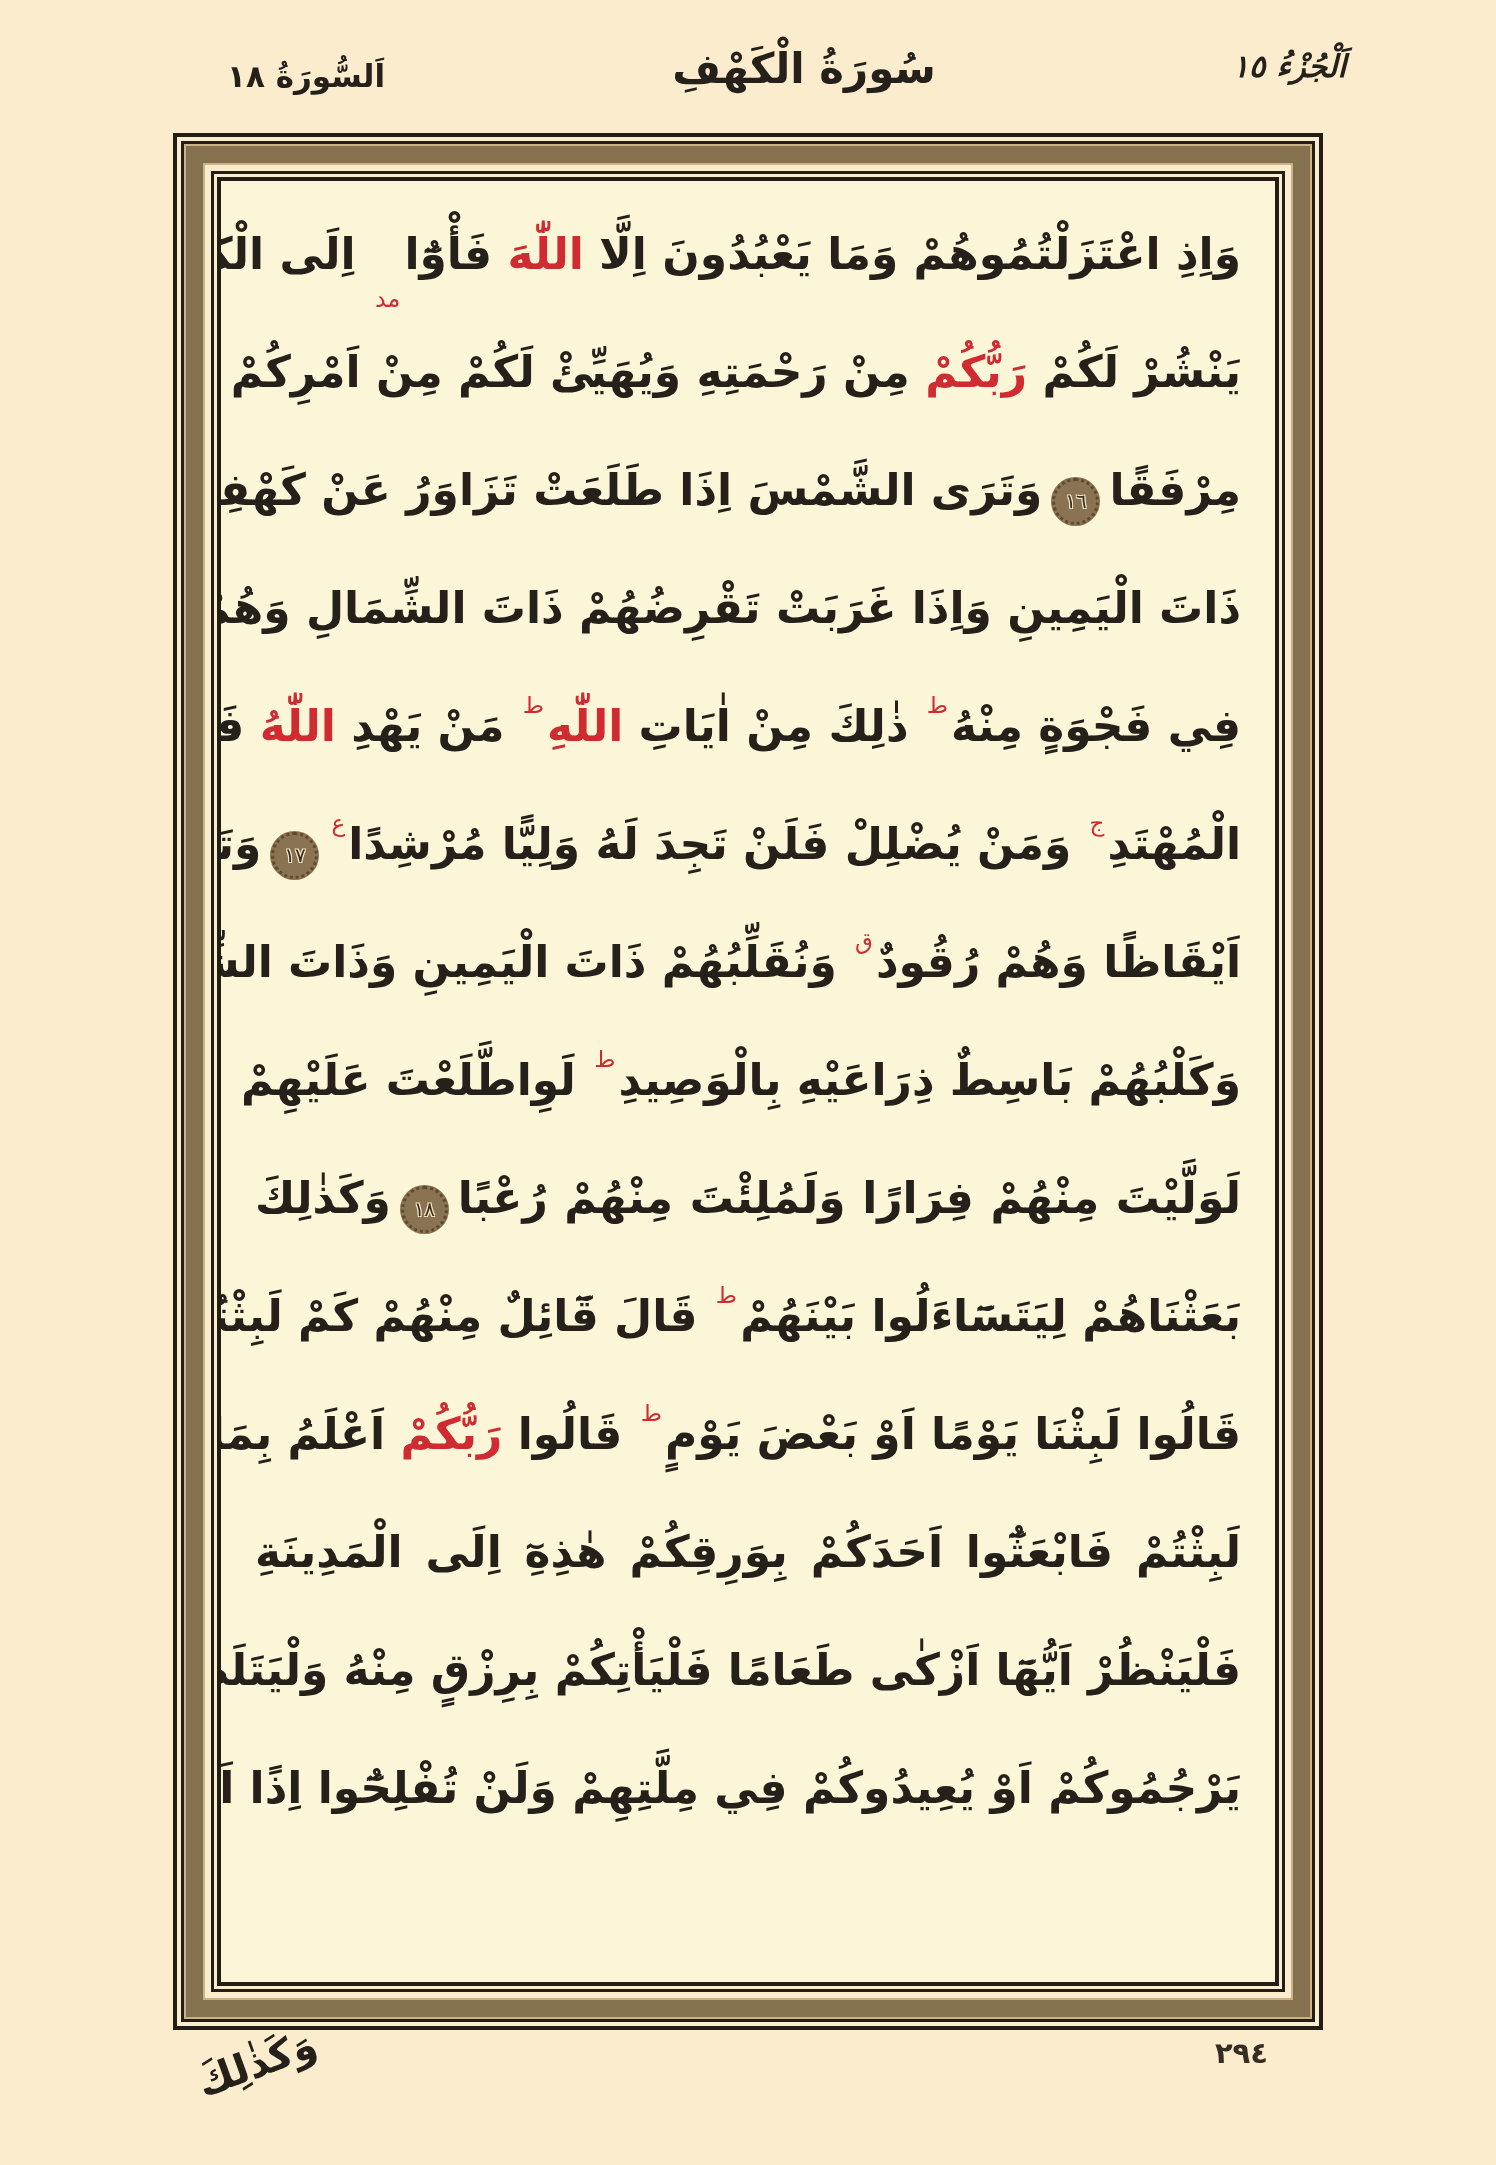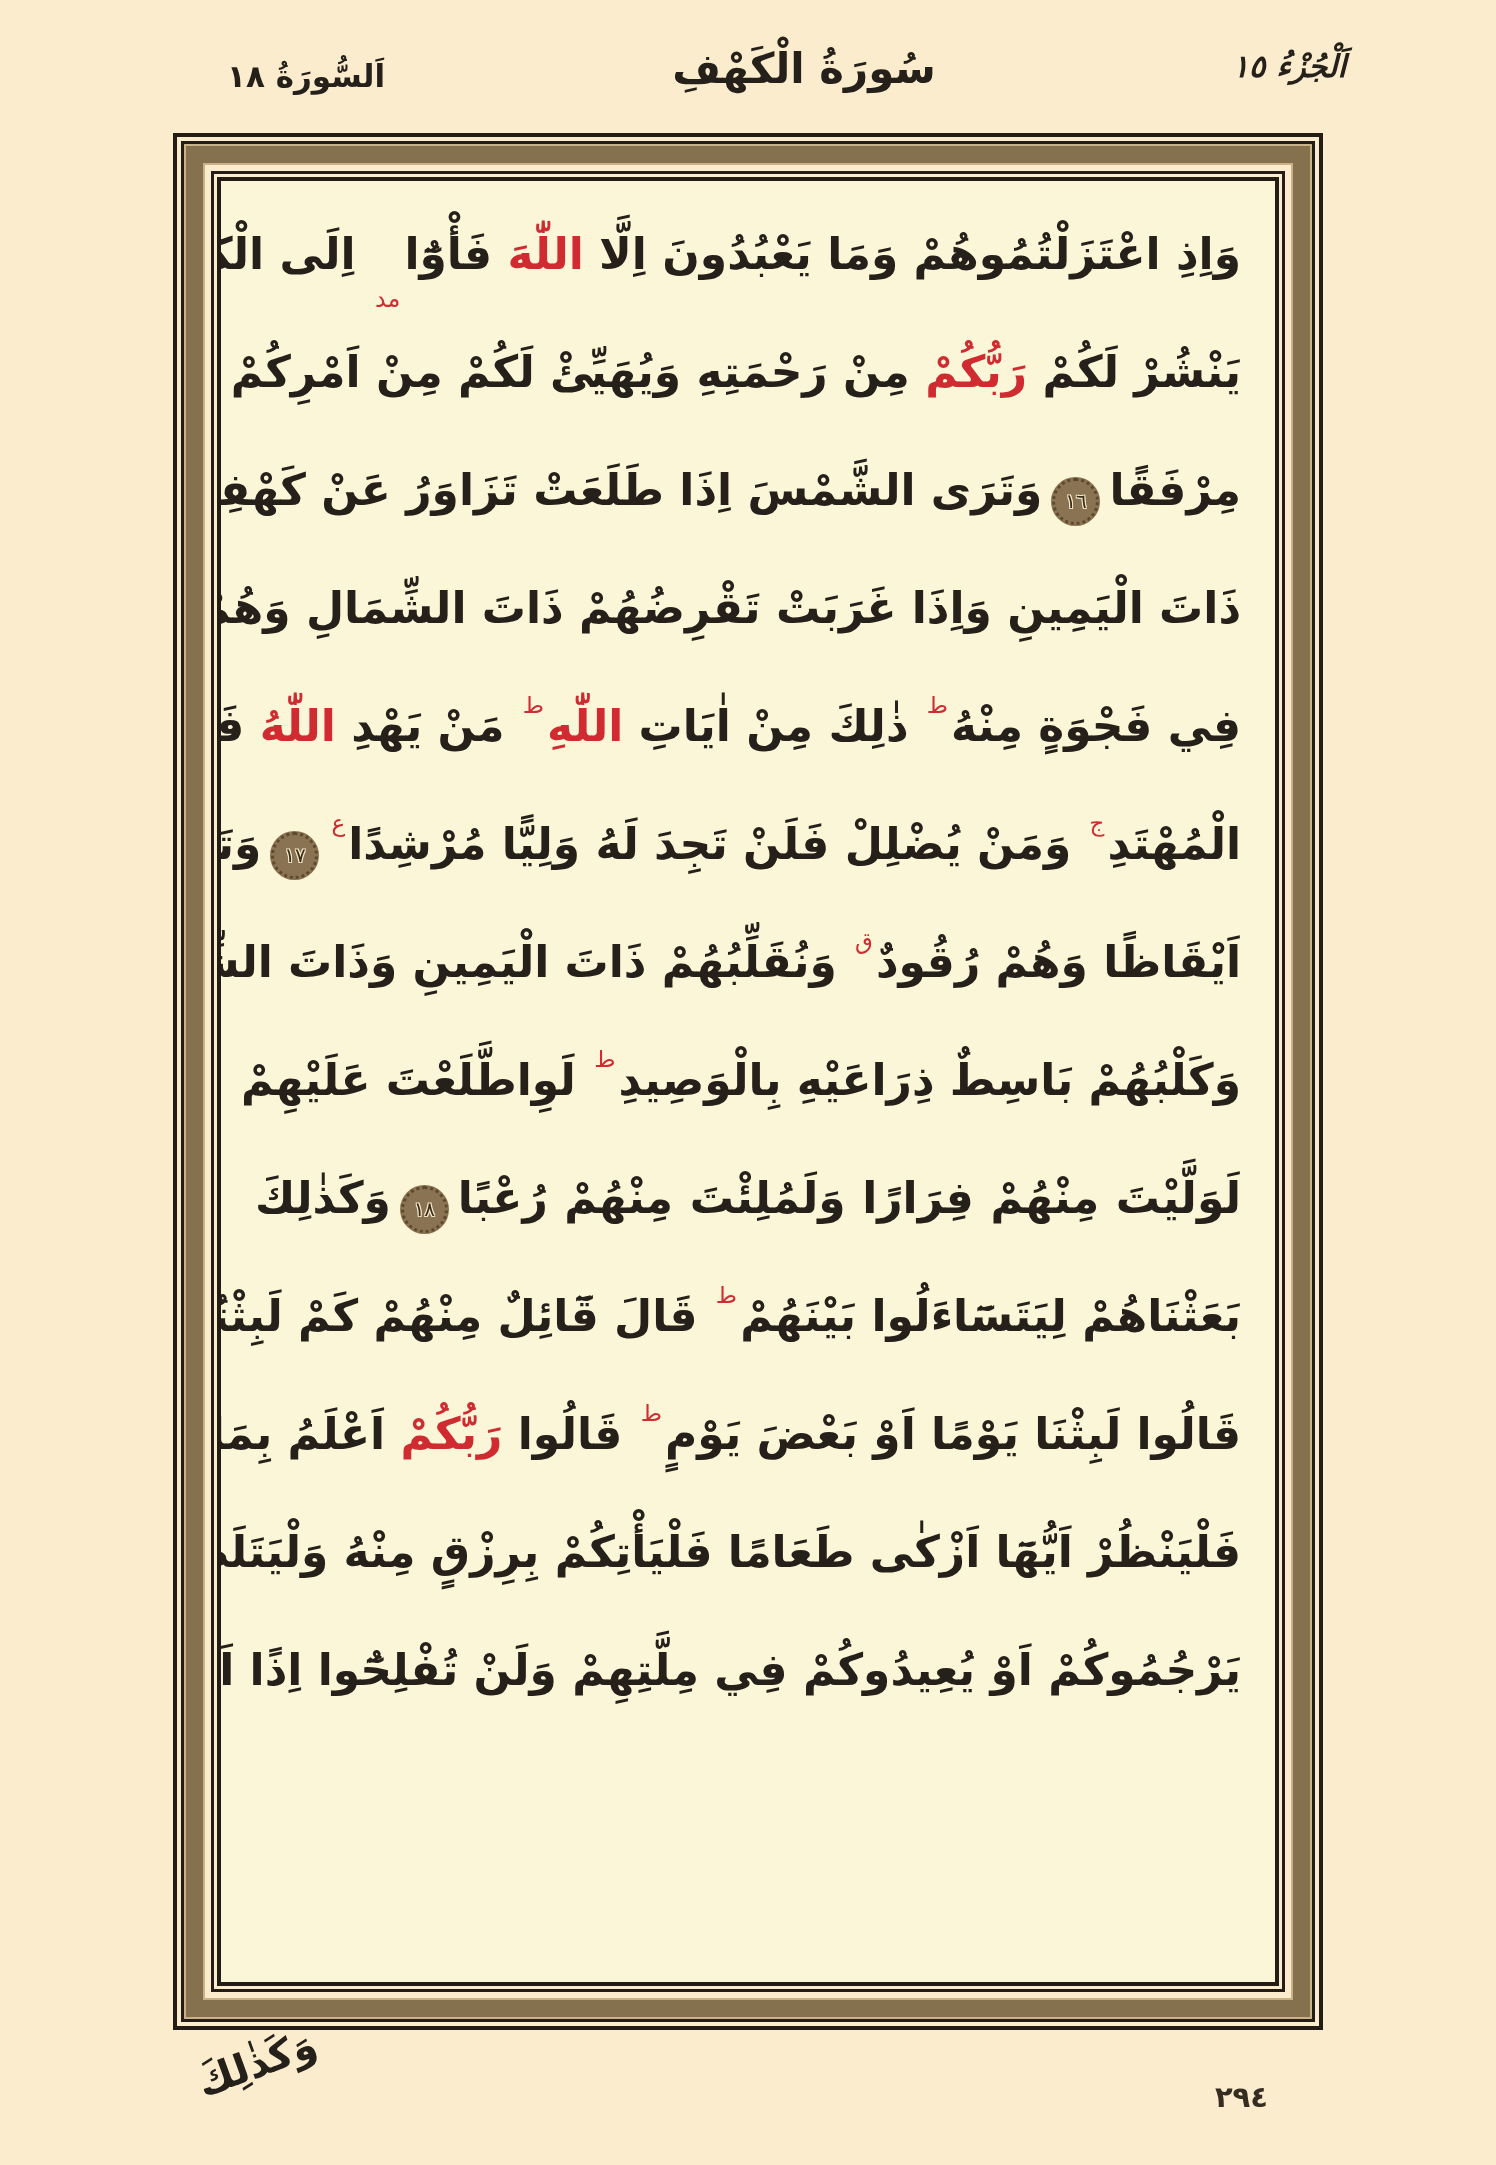--- a/index.html
+++ b/index.html
@@ -110,21 +110,20 @@
     vertical-align:middle;
   }
   
   .page-number{
     position:absolute;
     right:228px;
     top:2036px;
     font-size:29px;
     font-weight:bold;
     color:#352c22;
-    margin-top:44px;
   }
   .catchword{
     position:absolute;
     left:195px;
     top:2040px;
     font-size:40px;
     font-weight:bold;
     color:var(--ink);
     transform:rotate(-20deg);
     transform-origin:center;
@@ -152,20 +151,21 @@
                   <div class="qline"><span class="plain">يَنْشُرْ لَكُمْ </span><span class="red">رَبُّكُمْ</span><span class="plain"> مِنْ رَحْمَتِهِ وَيُهَيِّئْ لَكُمْ مِنْ اَمْرِكُمْ</span></div>
                   <div class="qline"><span class="plain">مِرْفَقًا</span><span class="verse">١٦</span><span class="plain">وَتَرَى الشَّمْسَ اِذَا طَلَعَتْ تَزَاوَرُ عَنْ كَهْفِهِمْ</span></div>
                   <div class="qline"><span class="plain">ذَاتَ الْيَمِينِ وَاِذَا غَرَبَتْ تَقْرِضُهُمْ ذَاتَ الشِّمَالِ وَهُمْ</span></div>
                   <div class="qline"><span class="plain">فِي فَجْوَةٍ مِنْهُ</span><span class="mark">ط</span><span class="plain"> ذٰلِكَ مِنْ اٰيَاتِ </span><span class="red">اللّٰهِ</span><span class="mark">ط</span><span class="plain"> مَنْ يَهْدِ </span><span class="red">اللّٰهُ</span><span class="plain"> فَهُوَ</span></div>
                   <div class="qline"><span class="plain">الْمُهْتَدِ</span><span class="mark">ج</span><span class="plain"> وَمَنْ يُضْلِلْ فَلَنْ تَجِدَ لَهُ وَلِيًّا مُرْشِدًا</span><span class="mark">ع</span><span class="verse">١٧</span><span class="plain">وَتَحْسَبُهُمْ</span></div>
                   <div class="qline"><span class="plain">اَيْقَاظًا وَهُمْ رُقُودٌ</span><span class="mark">ق</span><span class="plain"> وَنُقَلِّبُهُمْ ذَاتَ الْيَمِينِ وَذَاتَ الشِّمَالِ</span></div>
                   <div class="qline"><span class="plain">وَكَلْبُهُمْ بَاسِطٌ ذِرَاعَيْهِ بِالْوَصِيدِ</span><span class="mark">ط</span><span class="plain"> لَوِاطَّلَعْتَ عَلَيْهِمْ</span></div>
                   <div class="qline"><span class="plain">لَوَلَّيْتَ مِنْهُمْ فِرَارًا وَلَمُلِئْتَ مِنْهُمْ رُعْبًا</span><span class="verse">١٨</span><span class="plain">وَكَذٰلِكَ</span></div>
                   <div class="qline"><span class="plain">بَعَثْنَاهُمْ لِيَتَسَٓاءَلُوا بَيْنَهُمْ</span><span class="mark">ط</span><span class="plain"> قَالَ قَٓائِلٌ مِنْهُمْ كَمْ لَبِثْتُمْ</span></div>
                   <div class="qline"><span class="plain">قَالُوا لَبِثْنَا يَوْمًا اَوْ بَعْضَ يَوْمٍ</span><span class="mark">ط</span><span class="plain"> قَالُوا </span><span class="red">رَبُّكُمْ</span><span class="plain"> اَعْلَمُ بِمَا</span></div>
+                  <div class="qline"><span class="plain">لَبِثْتُمْ فَابْعَثُٓوا اَحَدَكُمْ بِوَرِقِكُمْ هٰذِهِٓ اِلَى الْمَدِينَةِ</span></div>
                   <div class="qline"><span class="plain">فَلْيَنْظُرْ اَيُّهَٓا اَزْكٰى طَعَامًا فَلْيَأْتِكُمْ بِرِزْقٍ مِنْهُ وَلْيَتَلَطَّفْ</span></div>
                   <div class="qline"><span class="plain">يَرْجُمُوكُمْ اَوْ يُعِيدُوكُمْ فِي مِلَّتِهِمْ وَلَنْ تُفْلِحُٓوا اِذًا اَبَدًا</span></div>
                 </div>
             </div>
           </div>
         </div>
       </div>
     </div>
   </div>
 </div>

